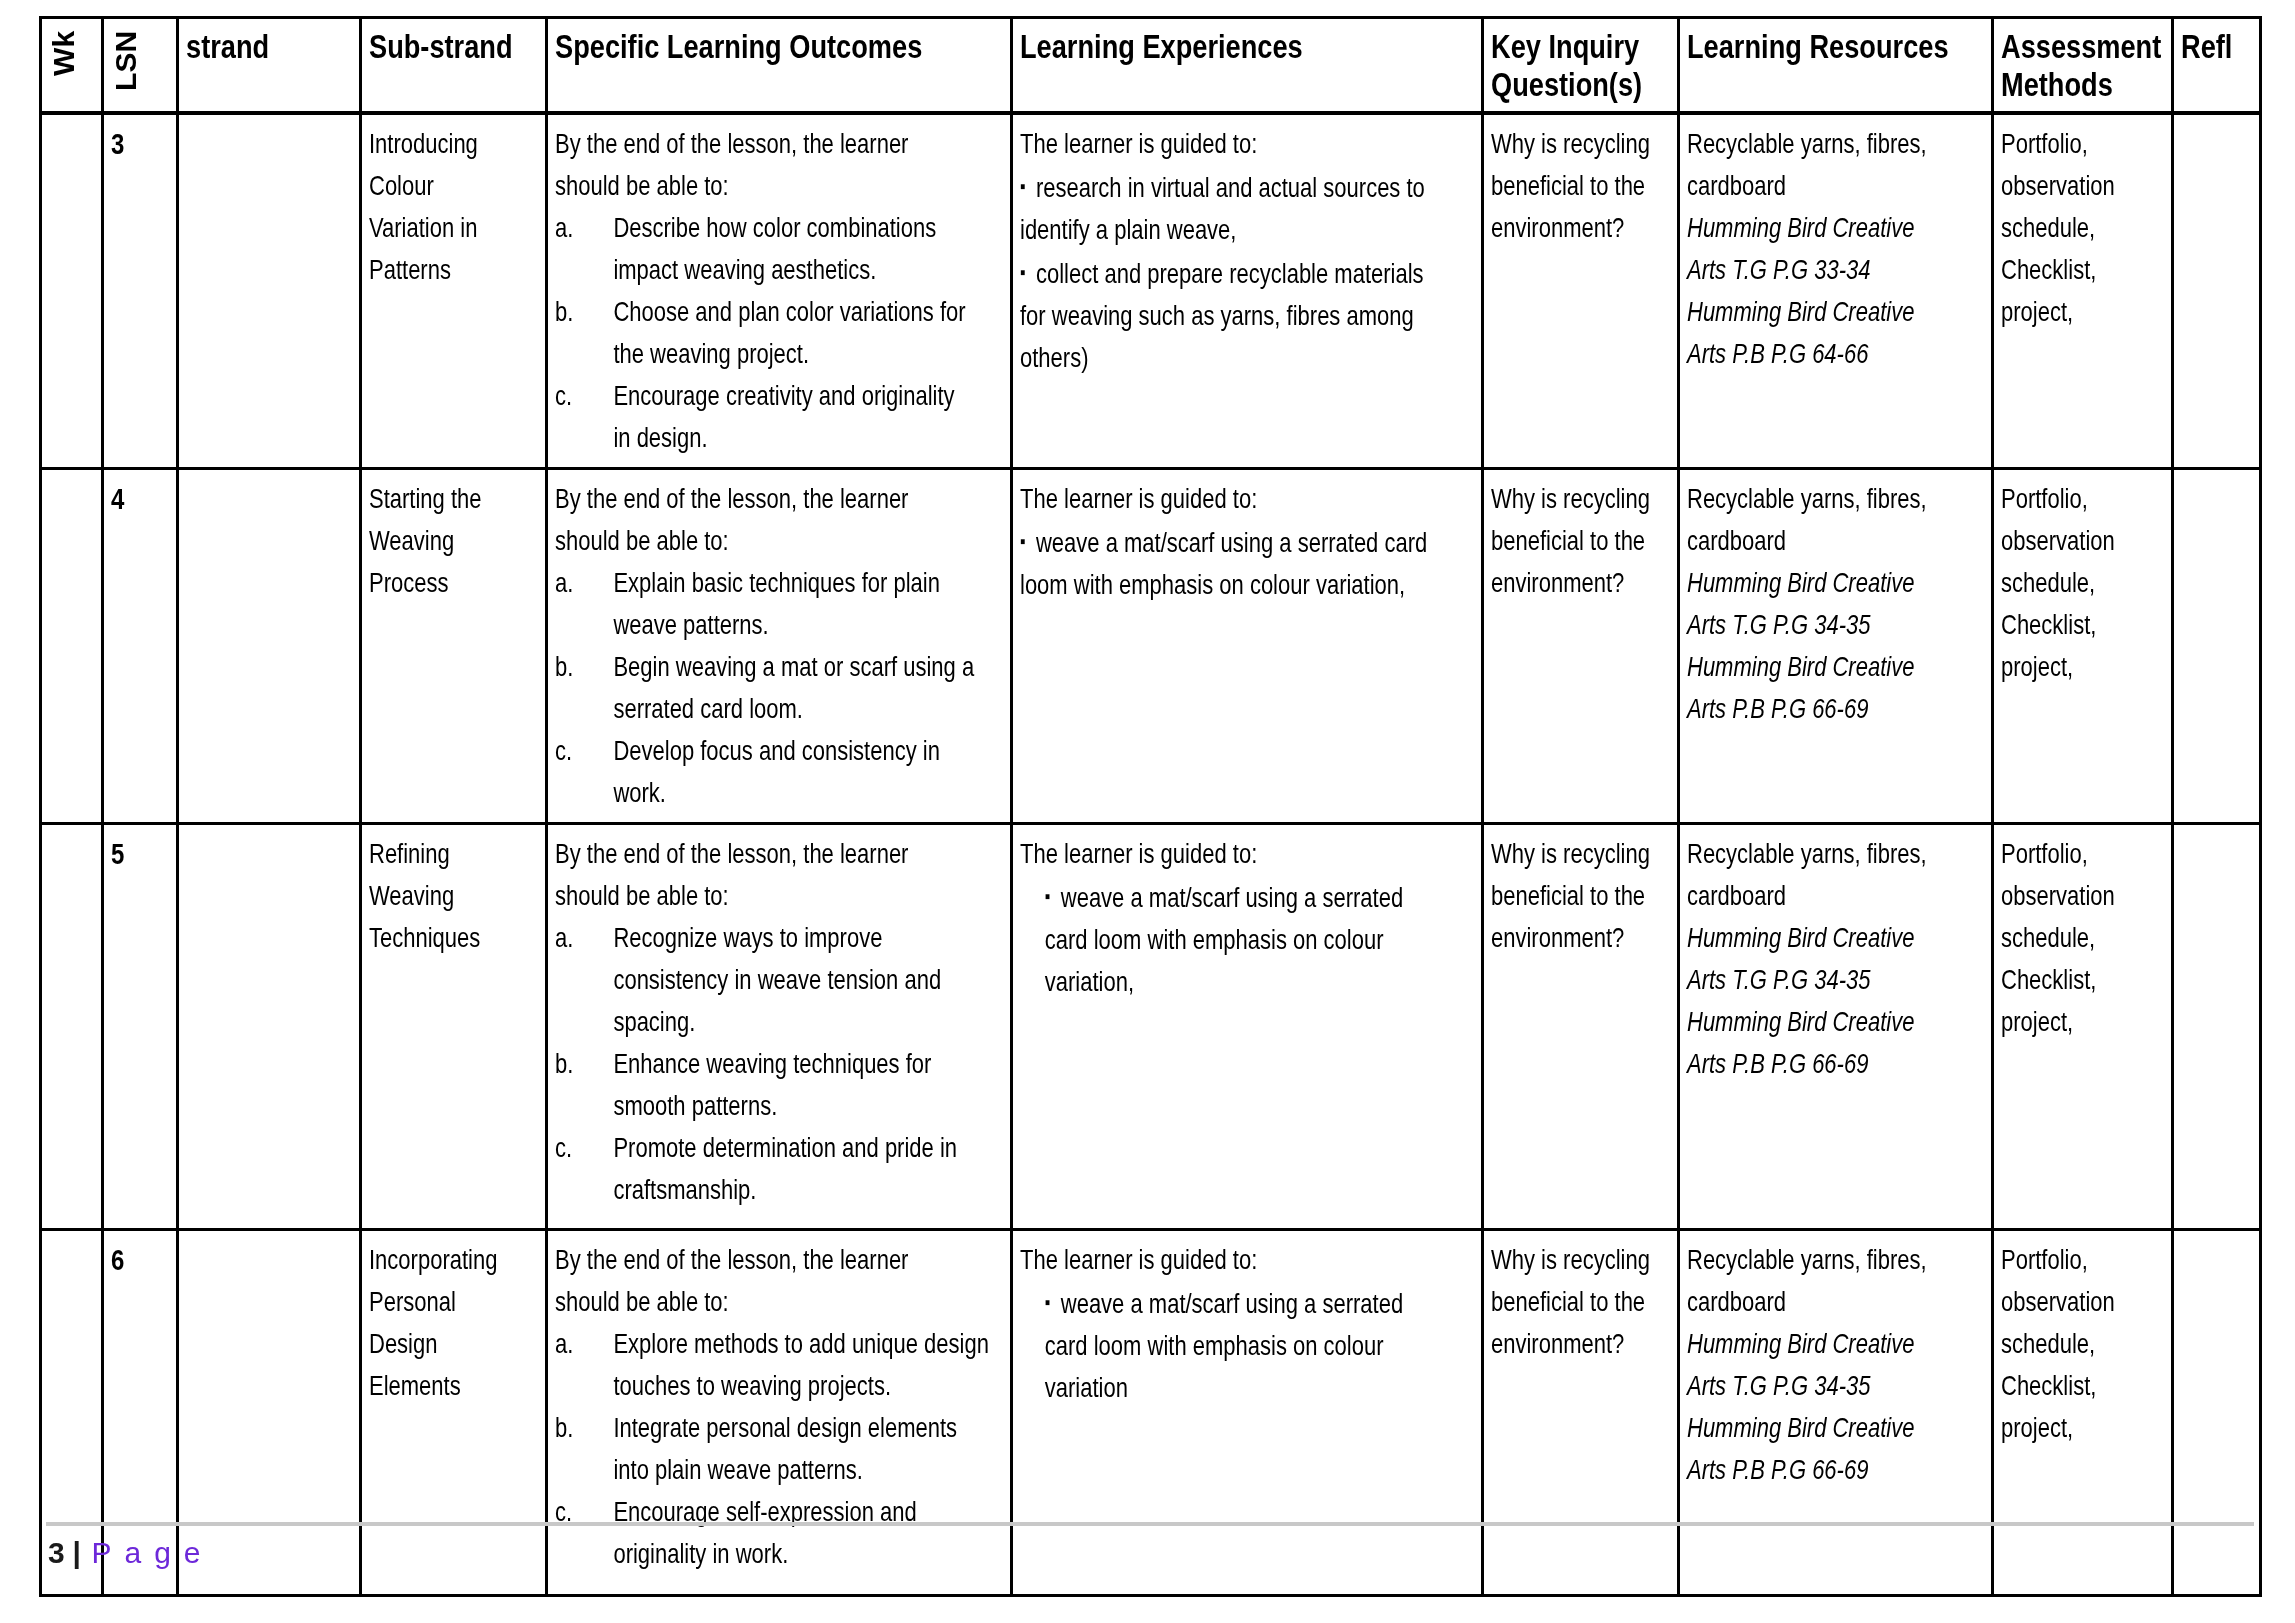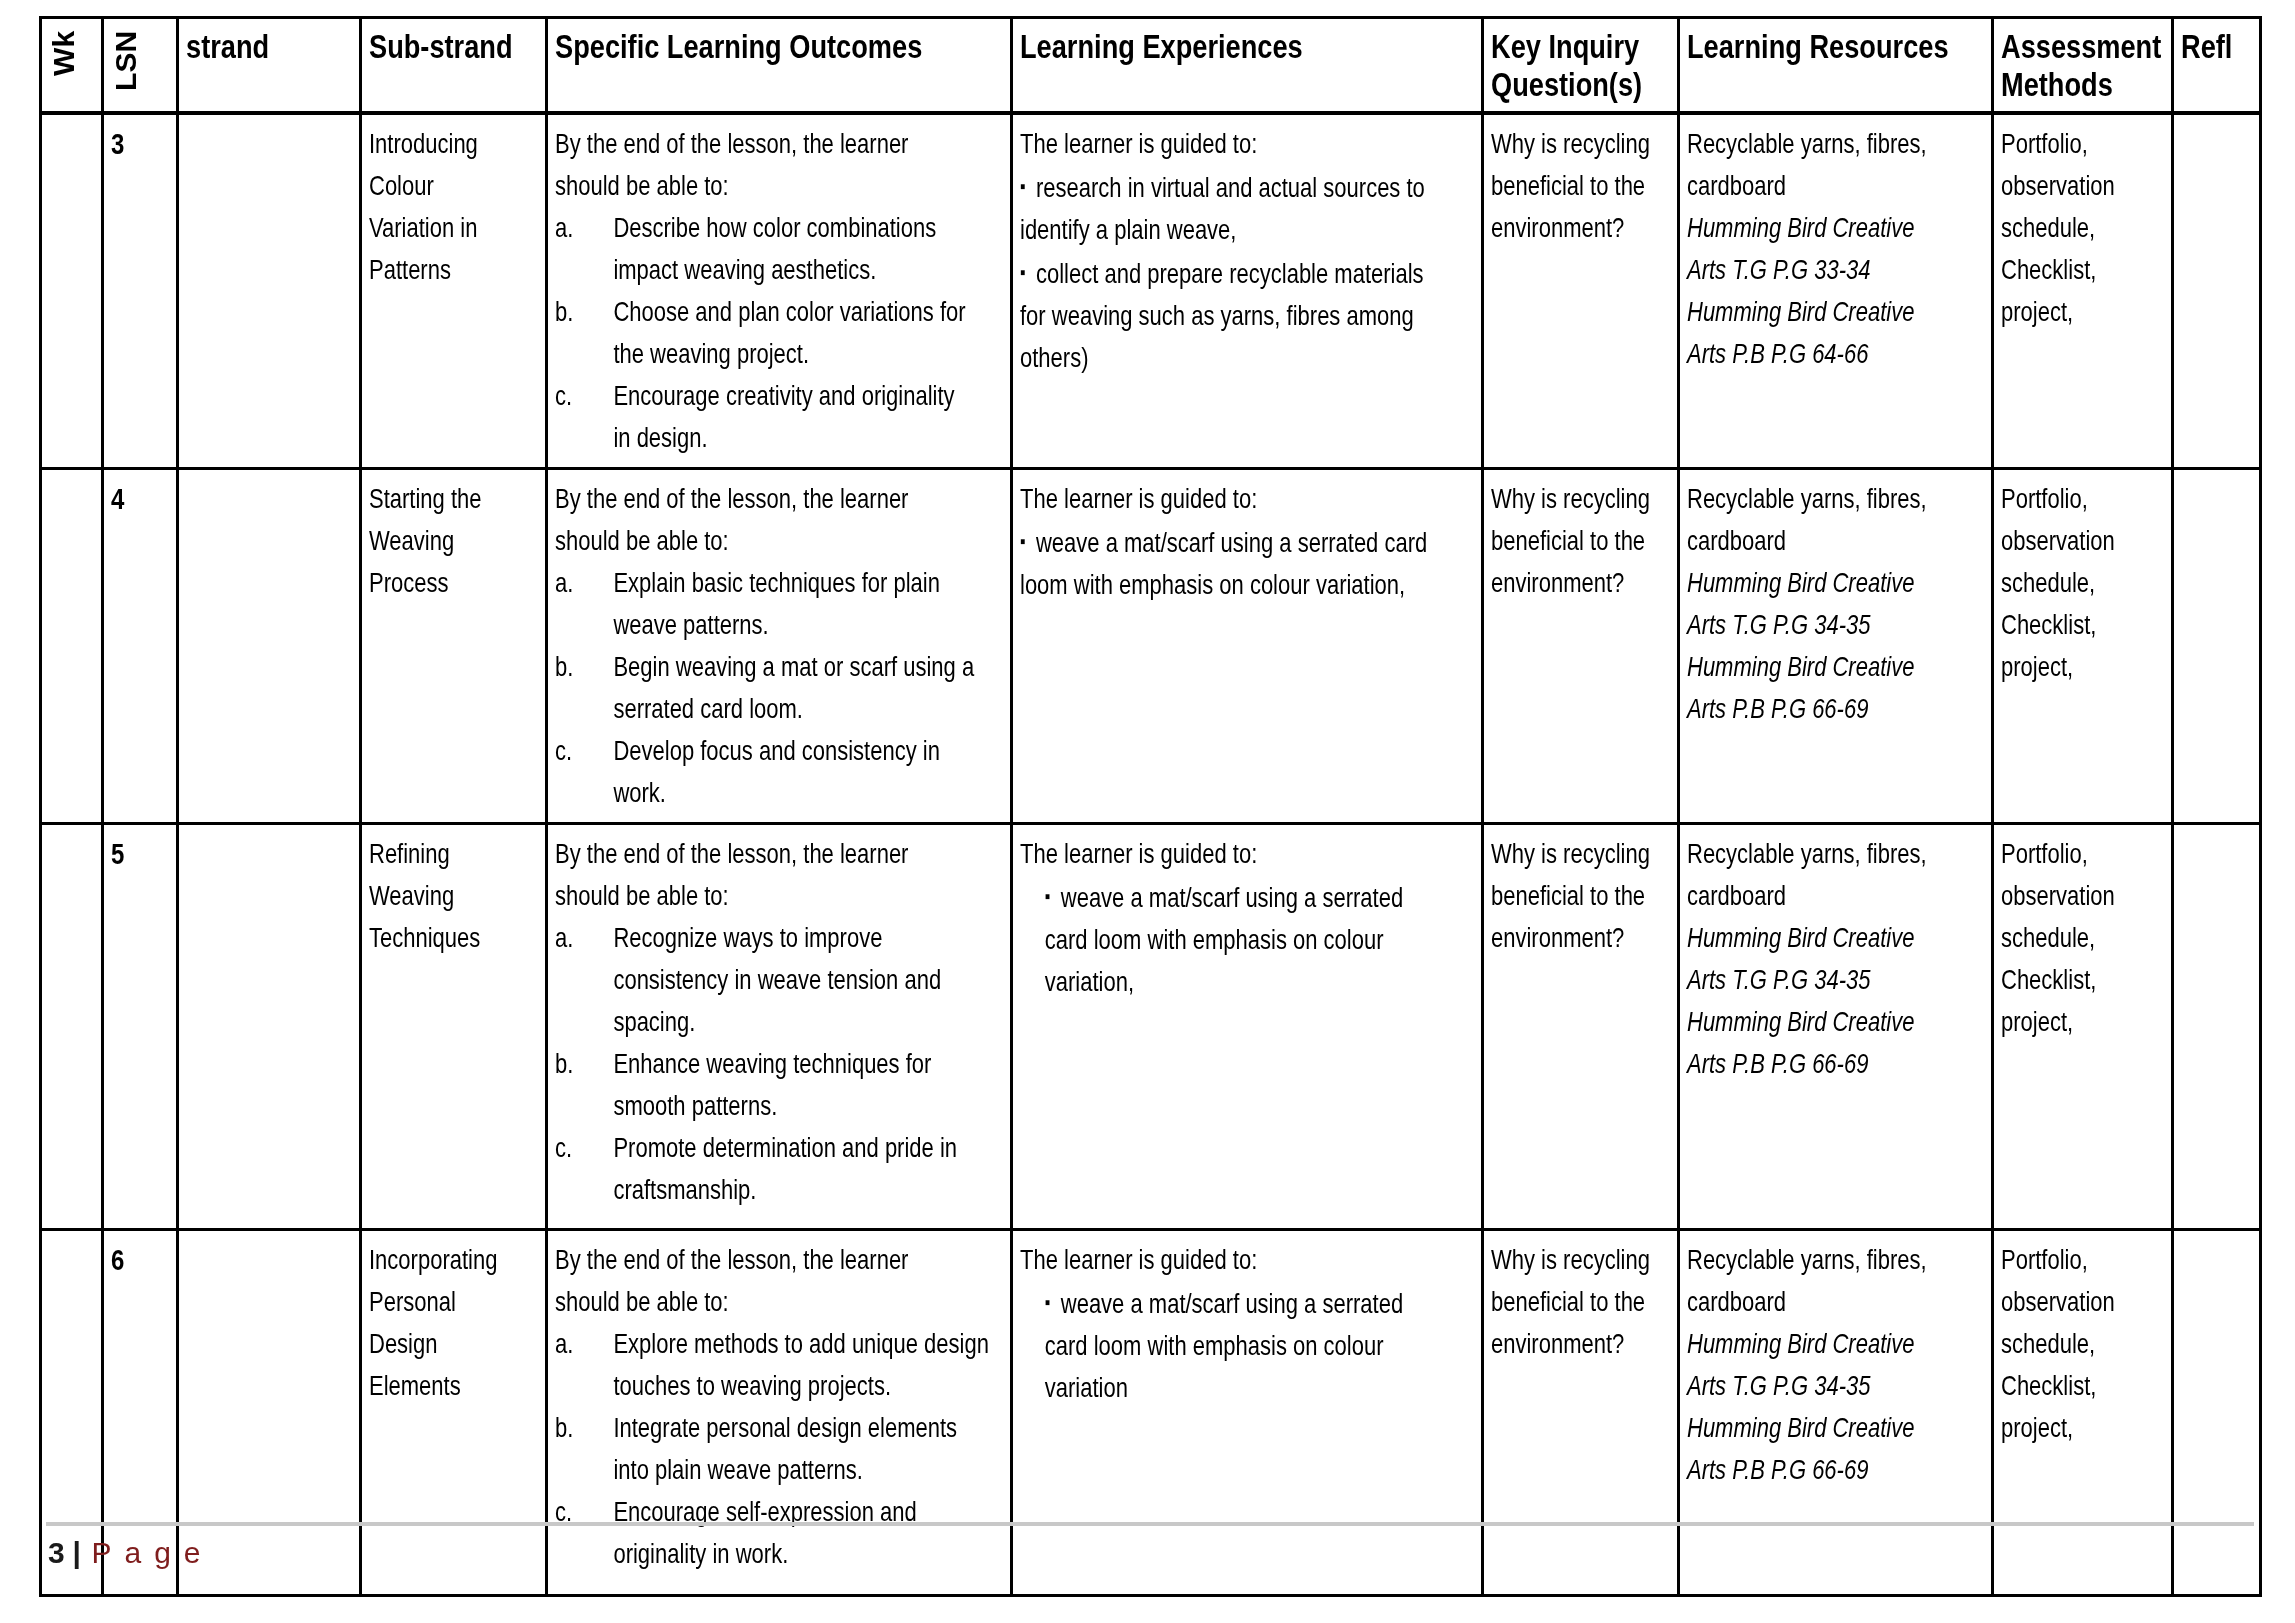--- a/index.html
+++ b/index.html
@@ -70,21 +70,21 @@
     background:#c8c8c8;
   }
   .footer-line{
     position:absolute;
     left:48px;top:1536px;
     font-size:30px;
     display:flex;align-items:baseline;
   }
   .footer-line .num{font-weight:700;color:#1a1a1a;}
   .footer-line .sep{font-weight:600;margin:0 10.5px 0 7.9px;color:#1a1a1a;}
-  .footer-line .lbl{color:#7f1d1d;letter-spacing:13px;}
+  .footer-line .lbl{color:#6d28d9;letter-spacing:13px;}
 </style>
 </head>
 <body>
 
 <div class="page">
 
   <table class="grid">
     <colgroup>
       <col style="width:62px">
         <col style="width:75px">

